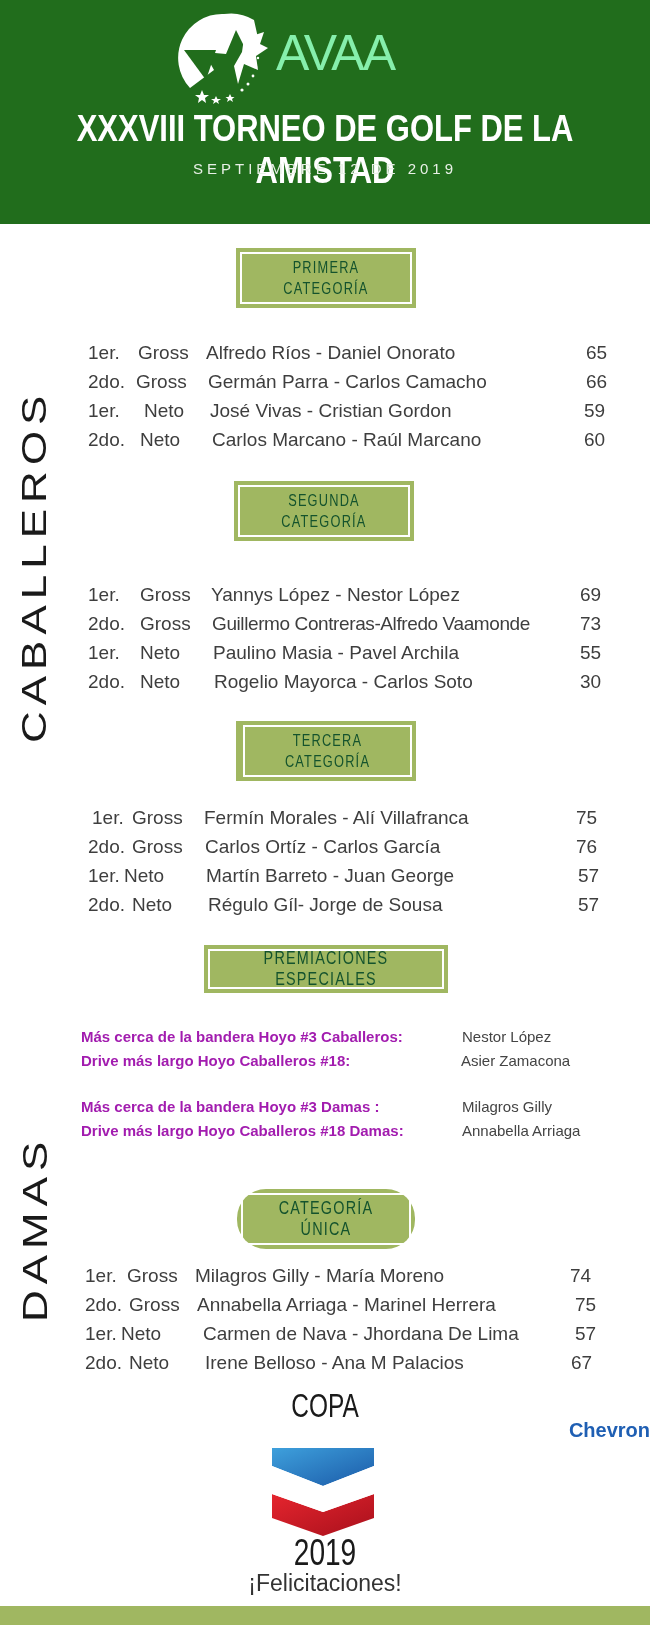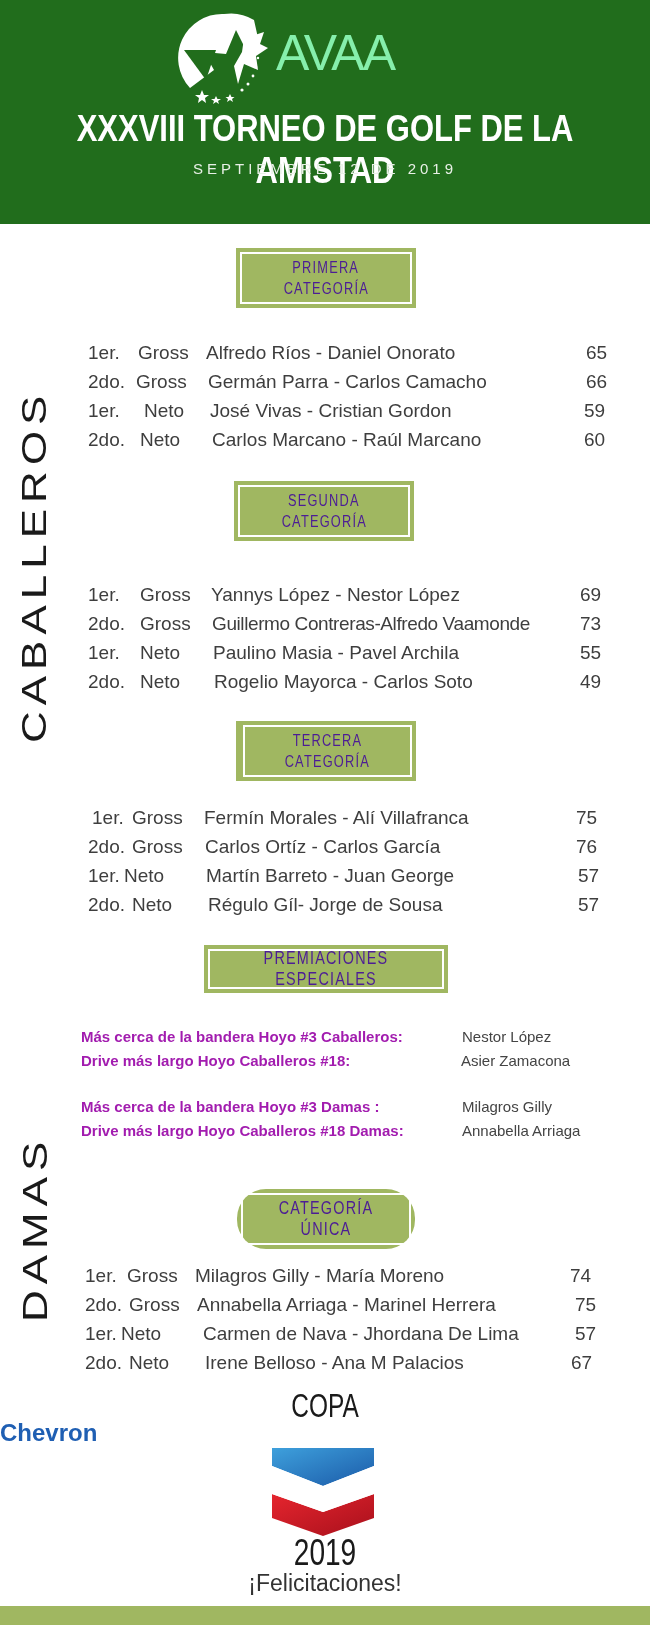--- a/index.html
+++ b/index.html
@@ -7,34 +7,34 @@
   body { position: relative; font-family: "Liberation Sans", sans-serif; color: #3a3a3a; }
 
   .header { position: absolute; left: 0; top: 0; width: 650px; height: 224px; background: #216d1c; color: #fff; }
   .logo { position: absolute; left: 176px; top: 10px; width: 260px; height: 96px; }
   .logo-text { position: absolute; left: 276px; top: 22px; font-family: "Liberation Sans", sans-serif; font-size: 50px; letter-spacing: -2px; color: #86efac; font-weight: normal; line-height: 62px; }
   .title { position: absolute; left: 0; top: 108px; width: 650px; text-align: center; font-family: "Liberation Sans", sans-serif; font-weight: bold; font-size: 36px; letter-spacing: 0px; transform: scaleX(0.86); transform-origin: center; color: #fff; }
   .date { position: absolute; left: 0; top: 160px; width: 650px; text-align: center; font-size: 15px; letter-spacing: 4px; color: #e8f0e6; }
   .subtitle { position: absolute; left: 0; top: 192px; width: 650px; text-align: center; font-size: 21px; letter-spacing: 6px; color: #ffffff; }
 
   .badge { position: absolute; background: #a0b761; padding: 4px; }
-  .badge-inner { border: 2px solid #ffffff; height: 100%; display: flex; flex-direction: column; justify-content: center; align-items: center; color: #4c1d95; font-family: "Liberation Sans", sans-serif; font-size: 16px; letter-spacing: 1.5px; line-height: 21px; text-align: center; }
+  .badge-inner { border: 2px solid #ffffff; height: 100%; display: flex; flex-direction: column; justify-content: center; color: #14532d; font-family: "Liberation Sans", sans-serif; font-size: 16px; letter-spacing: 1.5px; line-height: 21px; text-align: center; }
   .badge-inner span { display: block; transform: scaleX(0.8); }
 
   .side-label { position: absolute; font-family: "Liberation Sans", sans-serif; font-size: 44px; color: #1a1a1a; letter-spacing: 6px; transform: rotate(-90deg) scaleY(0.78); transform-origin: center; white-space: nowrap; }
 
   .row { position: absolute; font-size: 19px; color: #3e3e3e; white-space: nowrap; height: 26px; line-height: 26px; }
   .row span { position: absolute; top: 0; }
 
   .special { position: absolute; font-size: 15px; white-space: nowrap; height: 22px; line-height: 22px; }
   .special .lbl { position: absolute; left: 0; font-weight: bold; color: #a21caf; }
   .special .val { position: absolute; color: #444; }
 
   .copa { position: absolute; left: 0; width: 650px; text-align: center; font-family: "Liberation Sans", sans-serif; color: #1a1a1a; }
-  .chevron-word { position: absolute; left: 0; width: 650px; text-align: left; font-weight: bold; font-size: 24px; color: #1f5fb3; }
+  .chevron-word { position: absolute; left: 0; width: 650px; text-align: right; font-weight: bold; font-size: 20px; color: #1f5fb3; }
   .felic { position: absolute; left: 0; top: 1570px; width: 650px; text-align: center; font-size: 23px; color: #333; }
   .footer-bar { position: absolute; left: 0; top: 1606px; width: 650px; height: 19px; background: #a0b761; }
 </style>
 </head>
 <body>
 
 <div class="header">
   <svg class="logo" viewBox="0 0 260 96" width="260" height="96">
 
     <path d="M48 4 A44 44 0 0 0 14 78 L38 60 L28 42 L50 44 L60 20 L70 40 L82 28 L78 10 A44 44 0 0 0 48 4 Z" fill="#ffffff"></path>
@@ -114,21 +114,21 @@
   <div class="row" style="left:88px; top:640px; width:530px;">
     <span style="left:0">1er.</span>
     <span style="left:52px">Neto</span>
     <span style="left:125px">Paulino Masia - Pavel Archila</span>
     <span style="left:492px">55</span>
   </div>
   <div class="row" style="left:88px; top:669px; width:530px;">
     <span style="left:0">2do.</span>
     <span style="left:52px">Neto</span>
     <span style="left:126px">Rogelio Mayorca - Carlos Soto</span>
-    <span style="left:492px">49</span>
+    <span style="left:492px">30</span>
   </div>
 </div>
 
 <div class="badge" style="left:236px; top:721px; width:180px; height:60px;padding-left:7px;">
   <div class="badge-inner">
     <span>TERCERA</span>
     <span>CATEGORÍA</span>
   </div>
 </div>
 <div>

